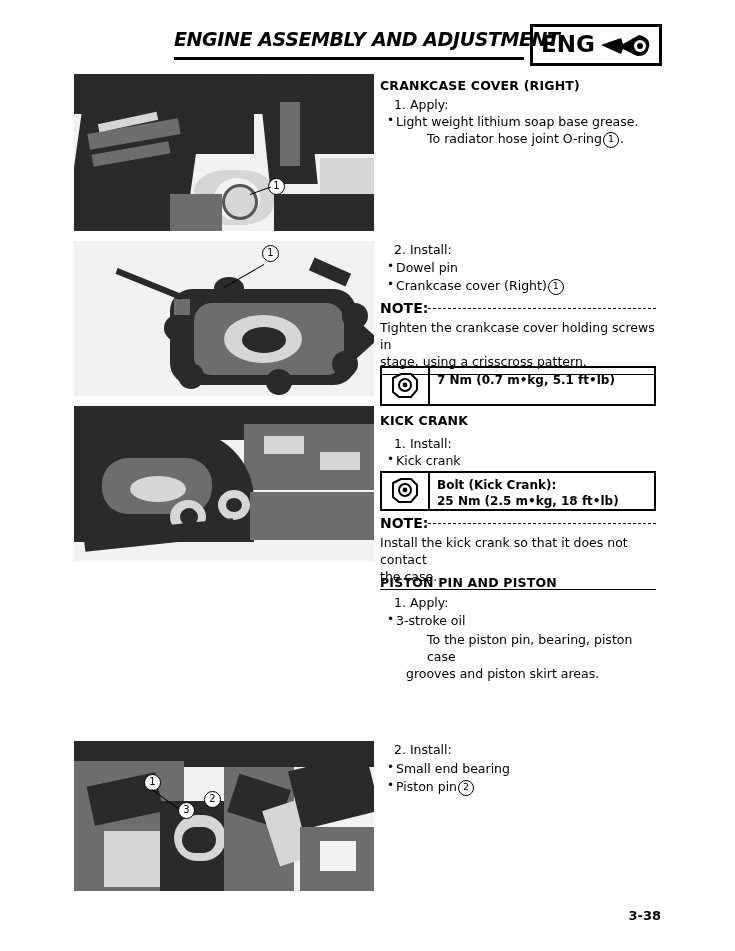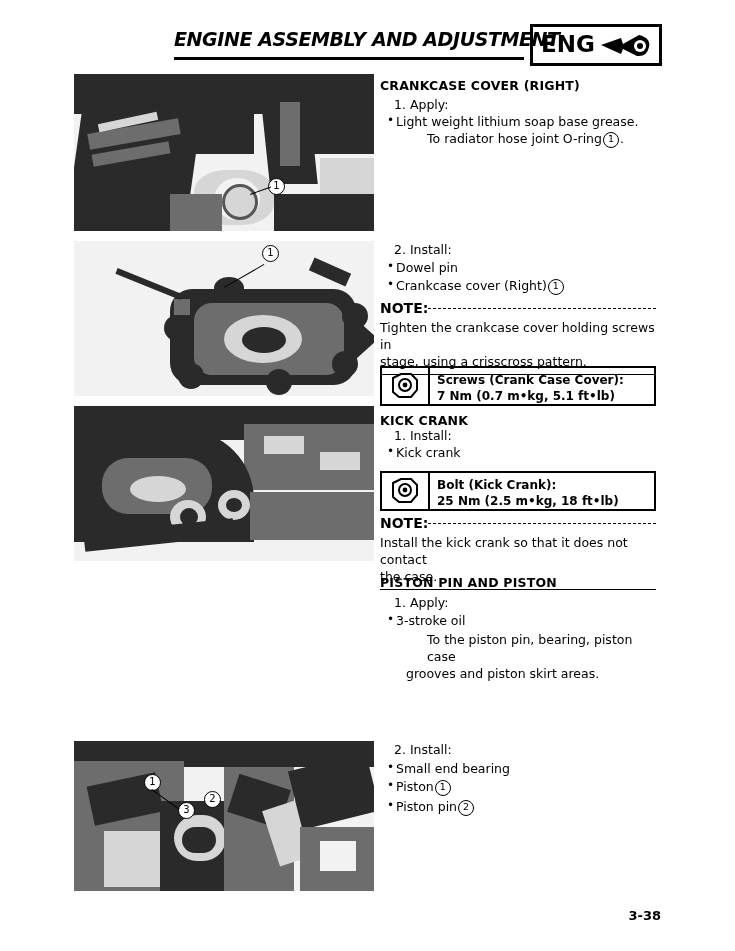--- a/index.html
+++ b/index.html
@@ -340,28 +340,27 @@
 
   <div class="spec-box" style="top:366px; height:40px;">
     <div class="spec-icon">
       <svg width="32" height="28" viewBox="0 0 32 28">
         <path d="M4 6 L12 2 L22 2 L28 8 L28 18 L22 25 L10 25 L4 20 Z" fill="none" stroke="#000" stroke-width="2"></path>
         <circle cx="16" cy="13" r="6" fill="none" stroke="#000" stroke-width="2"></circle>
         <circle cx="16" cy="13" r="2.4" fill="#000"></circle>
       </svg>
     </div>
     <div class="spec-text">
-      <div>Screws (Crank Case Cover):</div>
       <div>7 Nm (0.7 m•kg, 5.1 ft•lb)</div>
     </div>
   </div>
 
   <div class="col" style="top:413px;">
     <div class="sec-title">KICK CRANK</div>
-    <div class="step" style="margin-top:0;">1. Install:</div>
+    <div class="step" style="margin-top:8px;">1. Install:</div>
     <div class="bullet" style="margin-top:2px;">Kick crank</div>
   </div>
 
   <div class="spec-box" style="top:471px; height:40px;">
     <div class="spec-icon">
       <svg width="32" height="28" viewBox="0 0 32 28">
         <path d="M4 6 L12 2 L22 2 L28 8 L28 18 L22 25 L10 25 L4 20 Z" fill="none" stroke="#000" stroke-width="2"></path>
         <circle cx="16" cy="13" r="6" fill="none" stroke="#000" stroke-width="2"></circle>
         <circle cx="16" cy="13" r="2.4" fill="#000"></circle>
       </svg>
@@ -387,22 +386,19 @@
     <div class="step" style="margin-top:5px;">1. Apply:</div>
     <div class="bullet" style="margin-top:3px;">3-stroke oil</div>
     <div class="sub" style="margin-top:3px;">To the piston pin, bearing, piston case</div>
     <div class="sub" style="margin-left:26px;">grooves and piston skirt areas.</div>
   </div>
 
   <div class="col" style="top:742px;">
     <div class="step">2. Install:</div>
     <div class="bullet" style="margin-top:4px;">Small end bearing</div>
     <div class="bullet" style="margin-top:3px;">
-      <span>Piston</span><span class="inline-callout">1</span>
-    </div>
-    <div class="bullet" style="margin-top:3px;">
       <span>Piston pin</span><span class="inline-callout">2</span>
     </div>
   </div>
 
   <div class="page-num">3-38</div>
 
 </div>
 
 </body></html>

